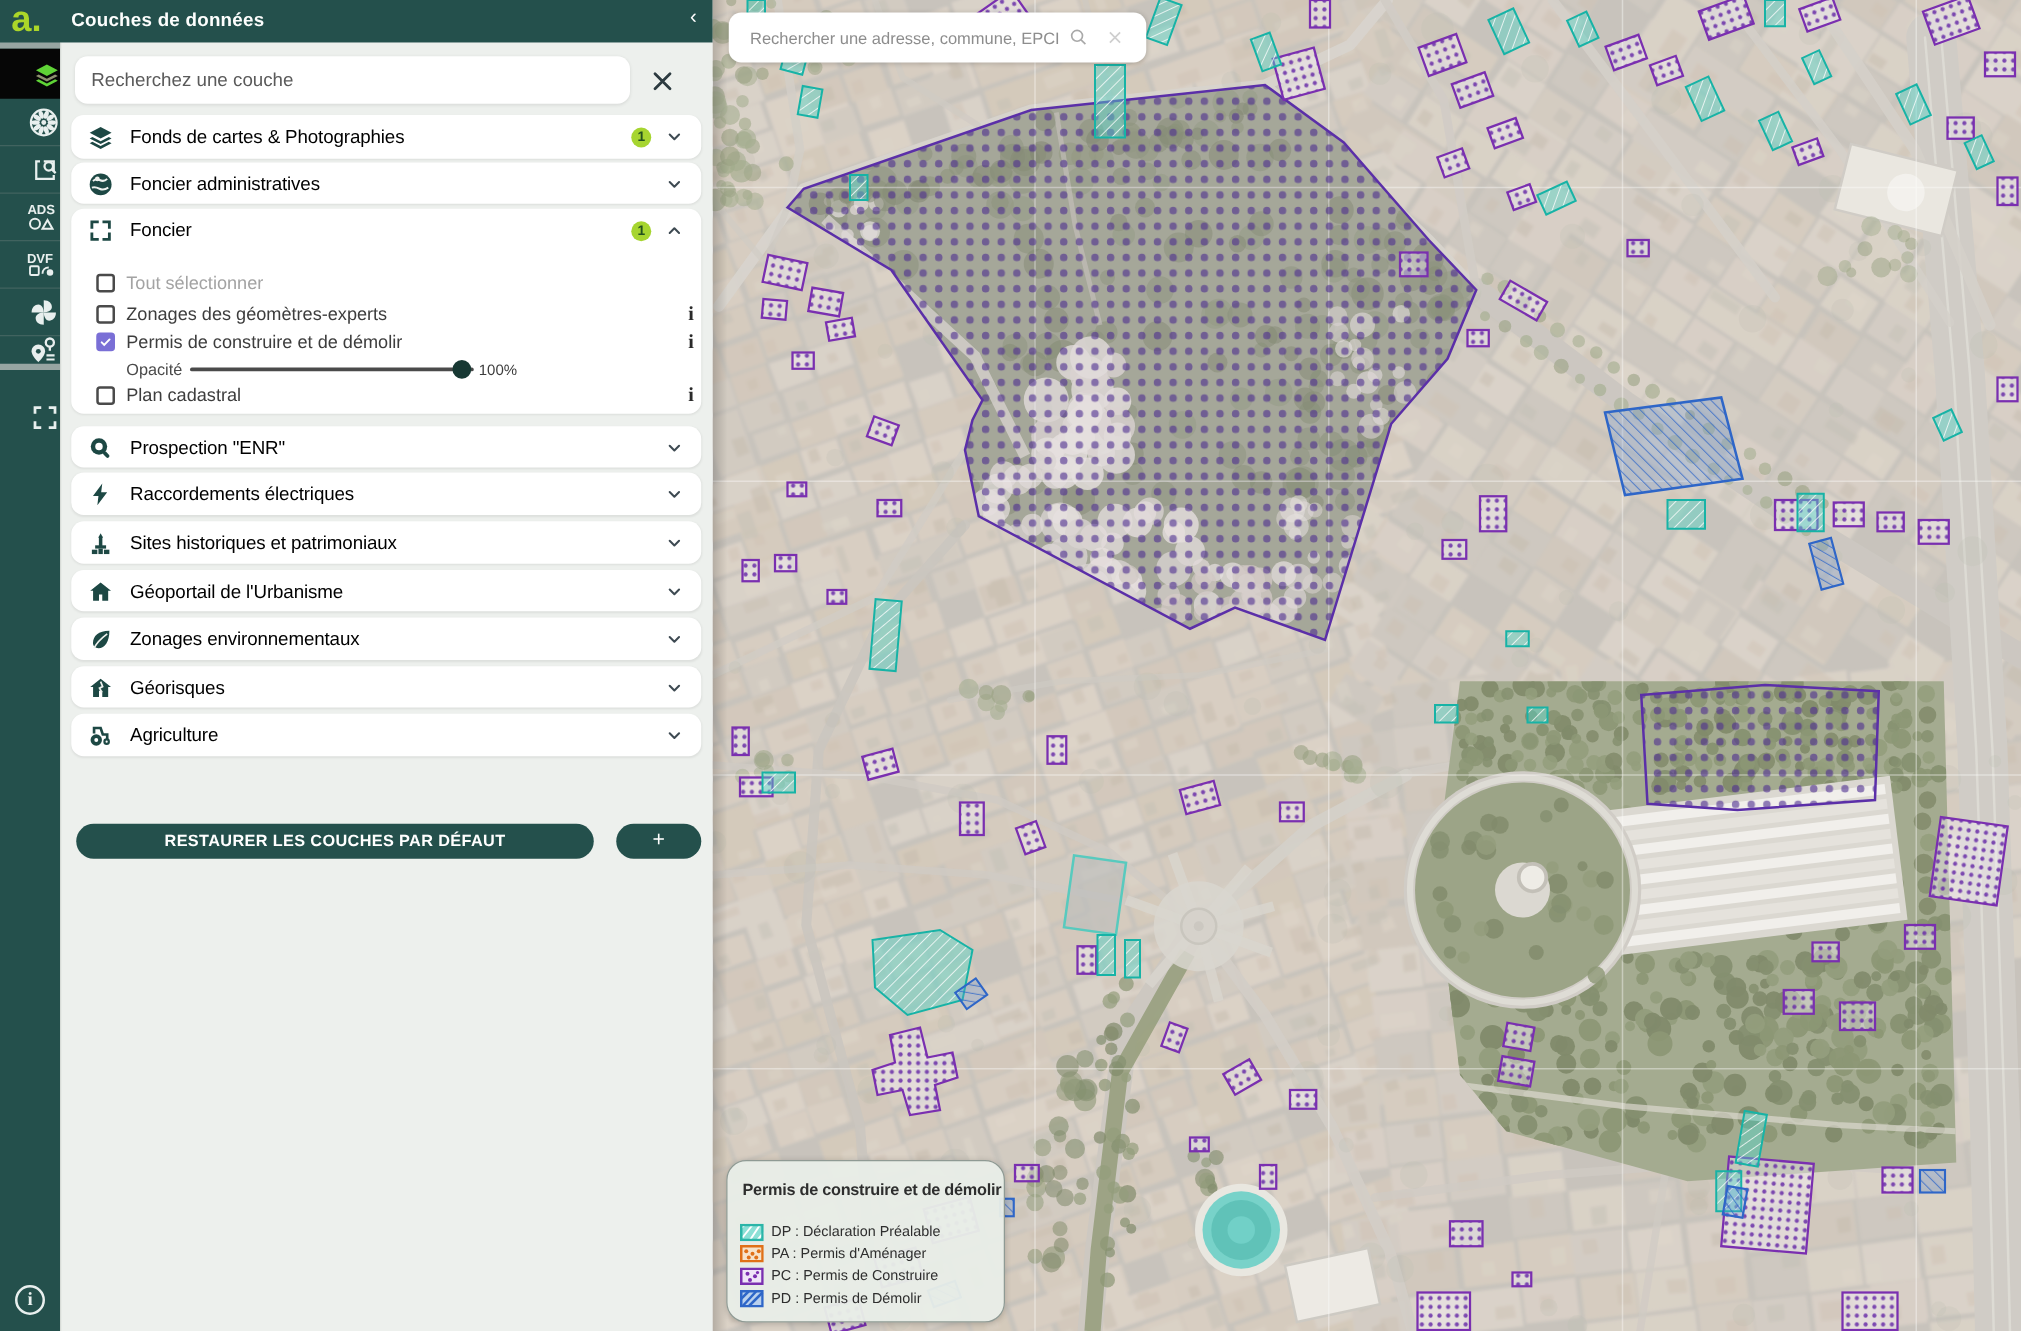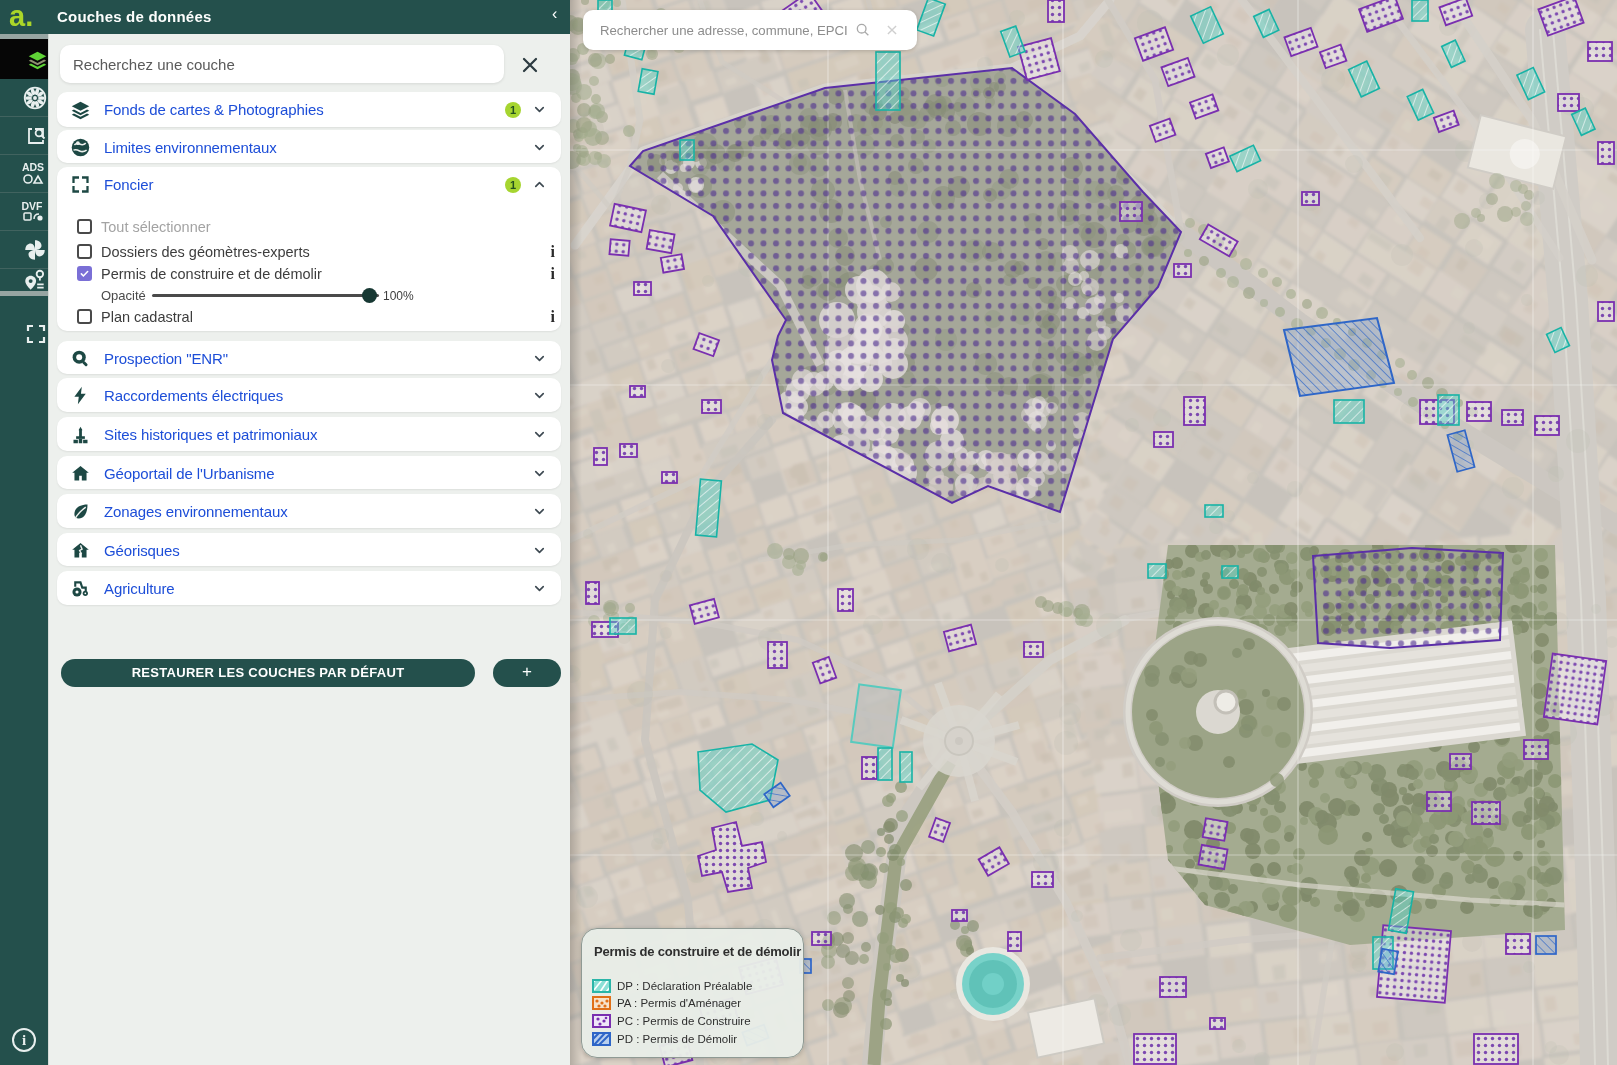--- a/index.html
+++ b/index.html
@@ -15,21 +15,21 @@
 #sidebar .topsep { position:absolute; left:0; top:0; width:48px; height:5px; background:#97a5a2; }
 #sidebar .thick { position:absolute; left:0; top:257px; width:48px; height:5px; background:#97a5a2; }
 #info { position:absolute; left:12px; top:1028px; width:24px; height:24px; border-radius:50%; border:2px solid #e8efee; color:#e8efee; text-align:center; font-size:15px; line-height:20px; font-family:"Liberation Serif",serif; font-weight:bold; z-index:31; }
 #panel { position:absolute; left:48px; top:34px; width:522px; height:1031px; background:#edf0ed; z-index:20; border-left:1px solid #d7dbd7; }
 #search { position:absolute; left:11px; top:11px; width:444px; height:38px; background:#fff; border-radius:10px; box-shadow:0 1px 3px rgba(0,0,0,0.10); }
 #search .ph { position:absolute; left:13px; top:11px; color:#5a5a5a; font-size:15px; }
 #xclose { position:absolute; left:472px; top:22px; width:18px; height:18px; }
 .card { position:absolute; left:8px; width:504px; background:#fff; border-radius:10px; box-shadow:0 1px 2px rgba(0,0,0,0.07); }
 .chead { position:relative; height:35px; display:flex; align-items:center; }
 .cicon { width:21px; height:21px; margin-left:13px; flex:none; }
-.clabel { margin-left:13px; font-size:15px; color:#1d4ed8; letter-spacing:-0.1px;text-align:right; }
+.clabel { margin-left:13px; font-size:15px; color:#000000; letter-spacing:-0.1px;text-align:right; }
 .badge { position:absolute; right:40px; width:16px; height:16px; border-radius:50%; background:#a6d530; color:#23511f; font-size:11px; font-weight:bold; text-align:center; line-height:16px; }
 .chev { position:absolute; right:14px; width:15px; height:15px; }
 .frow { position:absolute; left:12px; width:480px; height:18px; }
 .cb { position:absolute; left:8px; top:1px; width:15px; height:15px; border:2px solid #4a4a4a; border-radius:3px; background:#fff; }
 .cb.checked { background:#7a6fd6; border-color:#7a6fd6; }
 .cb.checked svg { position:absolute; left:0; top:0; width:11px; height:11px; }
 .flbl { position:absolute; left:32px; top:1px; font-size:14.5px; color:#3d3d3d; }
 .flbl.gray { color:#a3a3a3; }
 .info { position:absolute; right:-6px; top:0; font-family:"Liberation Serif",serif; font-weight:bold; font-size:16px; color:#2a2a2a; }
 .oprow { position:absolute; left:12px; top:119px; width:480px; height:18px; }
@@ -2117,21 +2117,21 @@
         </svg>
       </div>
     </div>
     <div class="card" style="top:96px;height:33px">
       <div class="chead">
         <svg class="cicon" viewBox="0 0 24 24">
           <circle cx="12" cy="12" r="10" fill="#1d4844"></circle>
           <path d="M5 9c2-2 4-2 6-1s5 1 7-1M4 15c3-1 5 0 7 1s5 1 8-1" stroke="#eef1ee" stroke-width="1.8" fill="none"></path>
           <circle cx="9" cy="7" r="2.2" fill="#eef1ee"></circle>
         </svg>
-        <span class="clabel">Limites environnementaux</span>
+        <span class="clabel">Foncier administratives</span>
         <svg class="chev" viewBox="0 0 24 24">
           <path d="M6 9l6 6 6-6" fill="none" stroke="#3e4a52" stroke-width="2.6" stroke-linecap="round" stroke-linejoin="round"></path>
         </svg>
       </div>
     </div>
     <div class="card" style="top:133px;height:164px">
       <div class="chead">
         <svg class="cicon" viewBox="0 0 24 24">
           <path d="M4 9V4h5M15 4h5v5M20 15v5h-5M9 20H4v-5" fill="none" stroke="#1d4844" stroke-width="2.6" stroke-linecap="square"></path>
         </svg>
@@ -2140,21 +2140,21 @@
         <svg class="chev" viewBox="0 0 24 24">
           <path d="M6 15l6-6 6 6" fill="none" stroke="#3e4a52" stroke-width="2.6" stroke-linecap="round" stroke-linejoin="round"></path>
         </svg>
       </div>
   <div class="frow" style="top:51px">
         <span class="cb"></span>
         <span class="flbl gray">Tout sélectionner</span>
       </div>
   <div class="frow" style="top:76px">
         <span class="cb"></span>
-        <span class="flbl">Dossiers des géomètres-experts</span>
+        <span class="flbl">Zonages des géomètres-experts</span>
         <span class="info">i</span>
       </div>
   <div class="frow" style="top:98px">
         <span class="cb checked">
           <svg viewBox="0 0 14 14">
             <path d="M3 7.5l2.6 2.6L11 4.5" stroke="#fff" stroke-width="2" fill="none" stroke-linecap="round"></path>
           </svg>
         </span>
         <span class="flbl">Permis de construire et de démolir</span>
         <span class="info">i</span>

